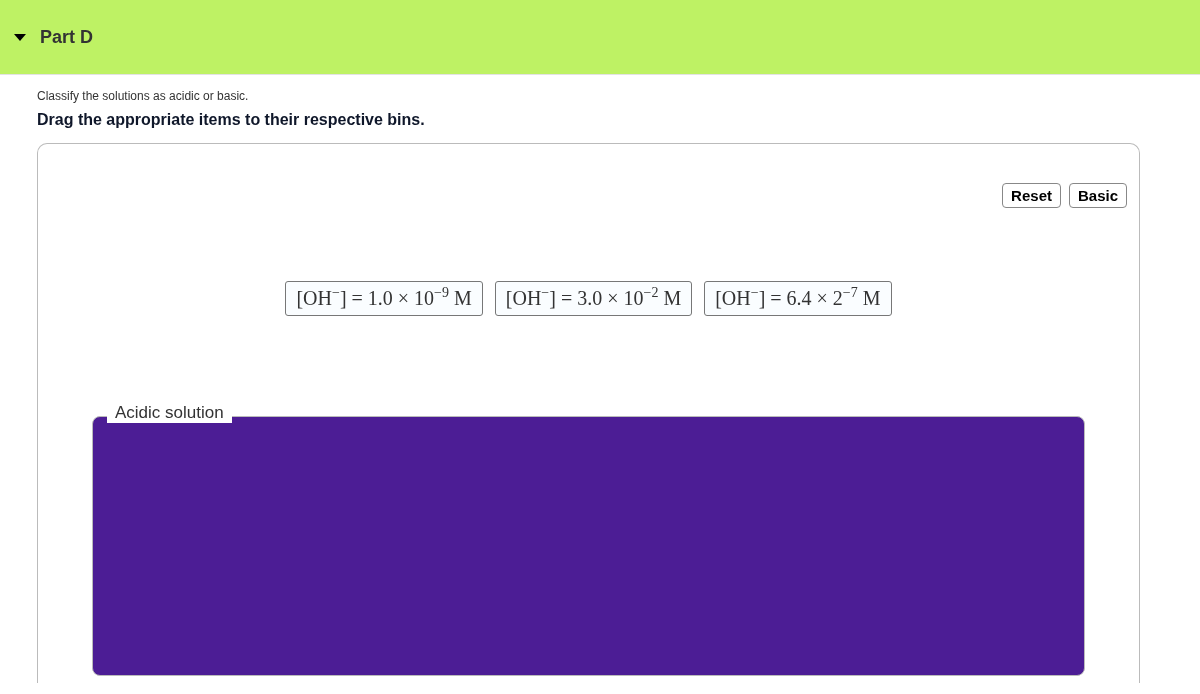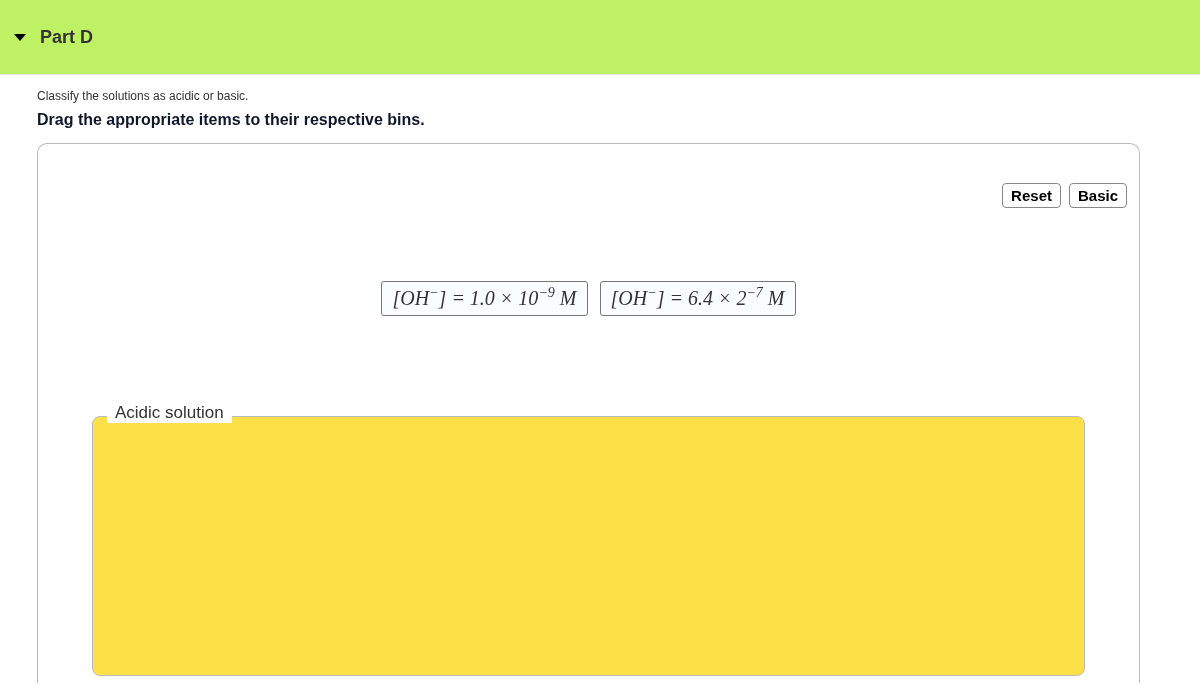--- a/index.html
+++ b/index.html
@@ -72,21 +72,20 @@
     font-weight: bold;
     padding: 3px 8px;
     cursor: pointer;
     font-family: inherit;
   }
   .tiles {
     display: flex;
     justify-content: center;
     gap: 12px;
     margin-top: 115px;
-    font-style: italic;
   }
   .tile {
     border: 1px solid #777;
     border-radius: 3px;
     background: #fafdff;
     padding: 5px 10px;
     font-family: "Times New Roman", Times, serif;
     font-size: 20px;
     white-space: nowrap;
     cursor: grab;
@@ -97,21 +96,21 @@
     gap: 20px;
     margin-top: 100px;
     padding: 0 30px;
   }
   .bin {
     flex: 1;
     border: 1px solid #bbb;
     border-radius: 8px;
     height: 260px;
     position: relative;
-    background: #fde047;
+    background: #4c1d95;
   }
   .bin-label {
     position: absolute;
     top: -14px;
     left: 14px;
     background: #fff;
     padding: 0 8px;
     font-size: 17px;
     color: #333;
   }
@@ -132,20 +131,23 @@
     <div class="panel-buttons">
       <button class="pbtn">Reset</button>
       <button class="pbtn">Basic</button>
     </div>
 
     <div class="tiles">
       <div class="tile">
         <span>[OH</span><sup>−</sup><span>] = 1.0 × 10</span><sup>−9</sup><span> M</span>
       </div>
       <div class="tile">
+        <span>[OH</span><sup>−</sup><span>] = 3.0 × 10</span><sup>−2</sup><span> M</span>
+      </div>
+      <div class="tile">
         <span>[OH</span><sup>−</sup><span>] = 6.4 × 2</span><sup>−7</sup><span> M</span>
       </div>
     </div>
 
     <div class="bins">
       <div class="bin">
         <div class="bin-label">Acidic solution</div>
       </div>
     </div>
   </div>

